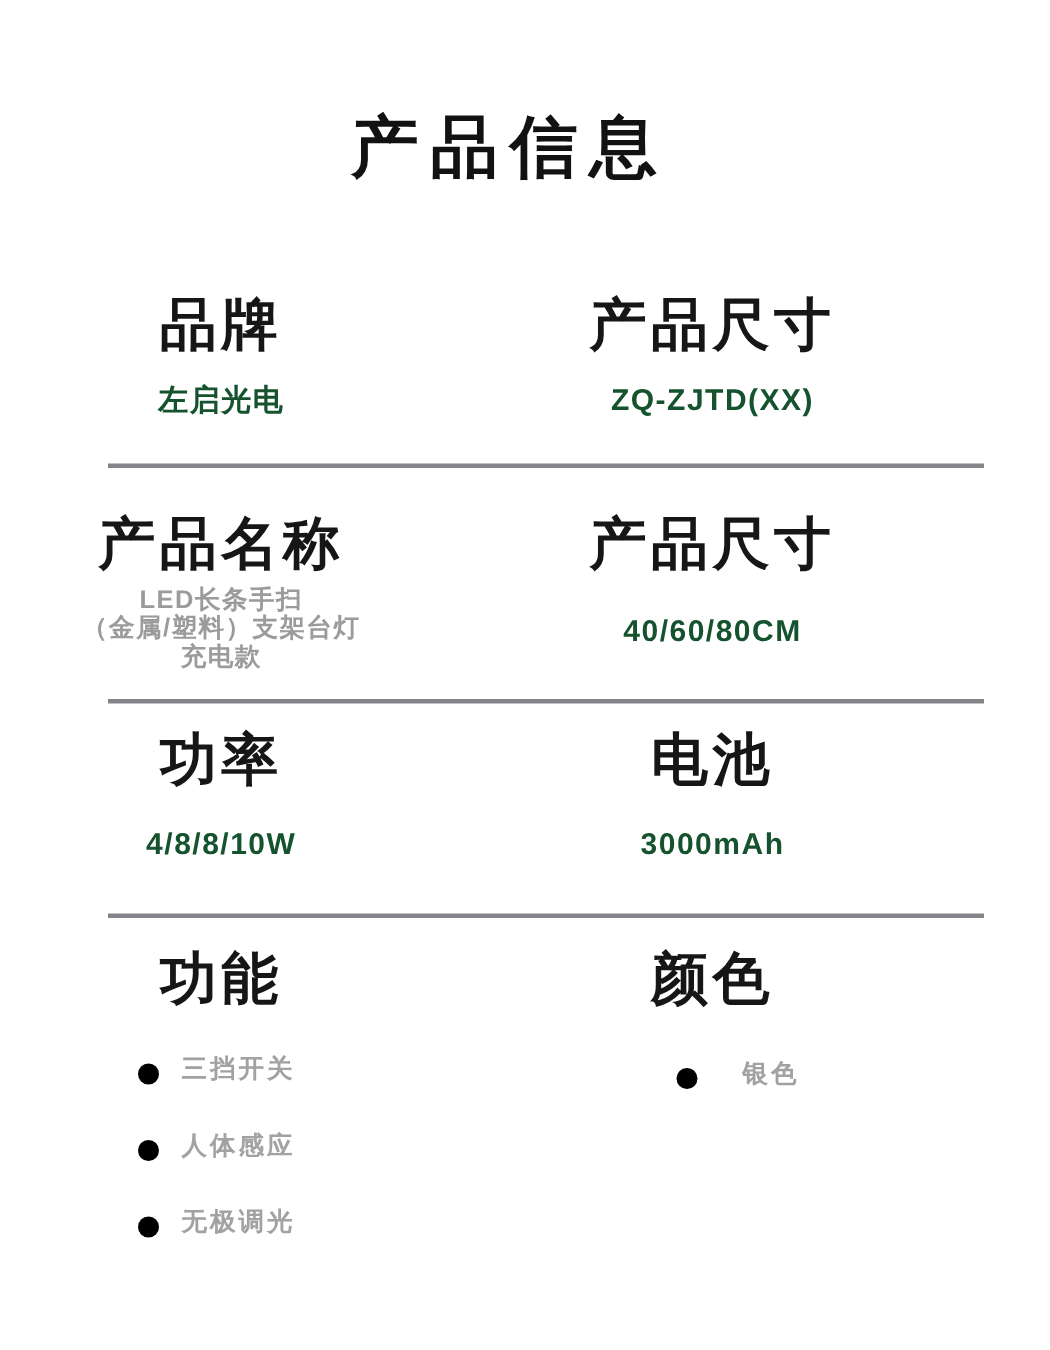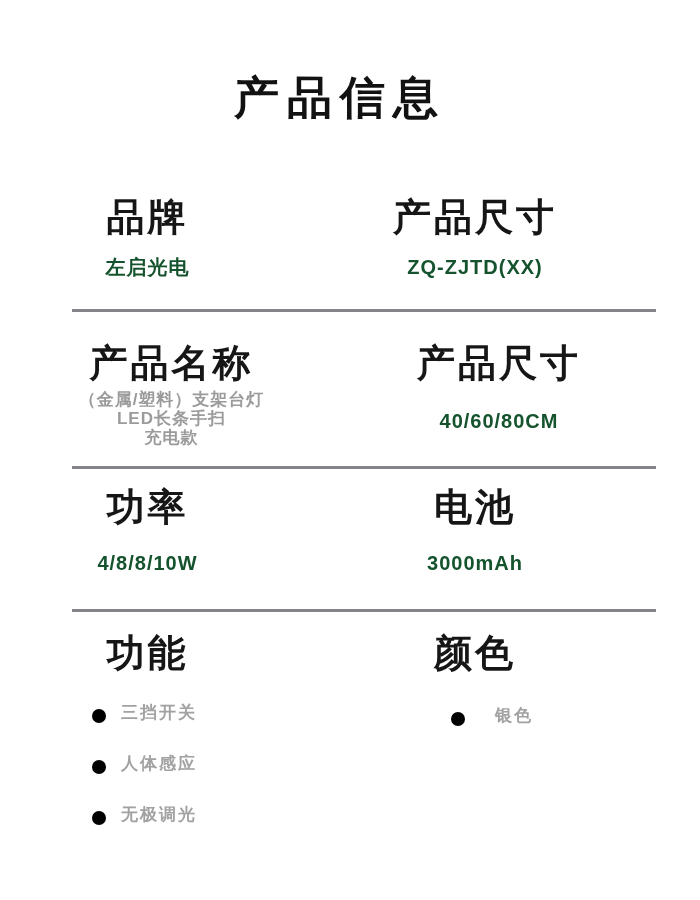--- a/index.html
+++ b/index.html
@@ -54,21 +54,21 @@
   .divider {
     height: 3px;
     width: 584px;
     margin-left: 72px;
     background: #84848a;
   }
   .row-1 { margin-top: 76px; }
   .row-1 .val { margin-top: 22px; }
   .div-1 { margin-top: 31px; }
 
-  .row-2 { margin-top: 34px; padding-left: 24px; }
+  .row-2 { margin-top: 34px; }
   .name-lines { margin-top: 10px; text-align: center; }
   .name-line {
     display: block;
     font-size: 17px;
     line-height: 19px;
     font-weight: 700;
     color: #9b9b9b;
     letter-spacing: 1px;
   }
   .row-2 .cell-right .val { margin-top: 30px; }
@@ -126,22 +126,22 @@
       <div class="val">ZQ-ZJTD(XX)</div>
     </div>
   </div>
 
   <div class="divider div-1"></div>
 
   <div class="row row-2">
     <div class="cell">
       <div class="head">产品名称</div>
       <div class="name-lines">
+        <span class="name-line">LED长条手扫</span>
         <span class="name-line">（金属/塑料）支架台灯</span>
-        <span class="name-line">LED长条手扫</span>
         <span class="name-line">充电款</span>
       </div>
     </div>
     <div class="cell cell-right">
       <div class="head">产品尺寸</div>
       <div class="val">40/60/80CM</div>
     </div>
   </div>
 
   <div class="divider div-2"></div>

